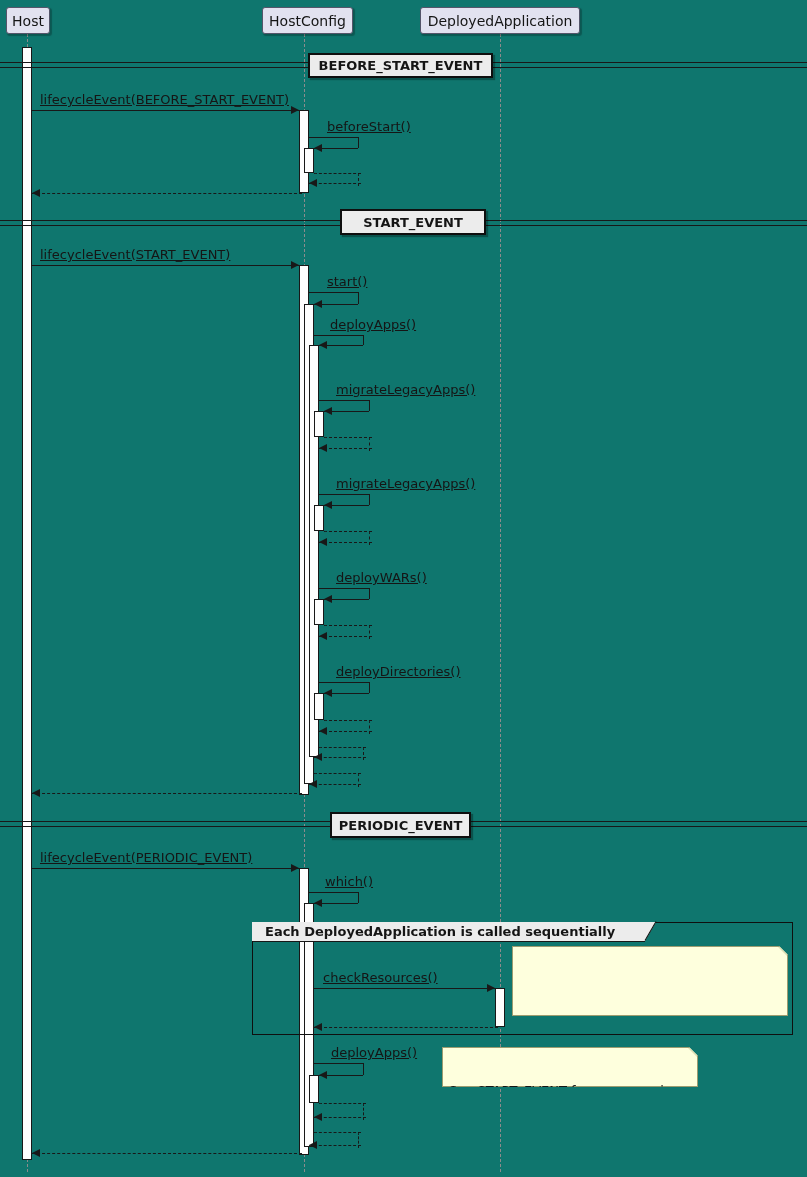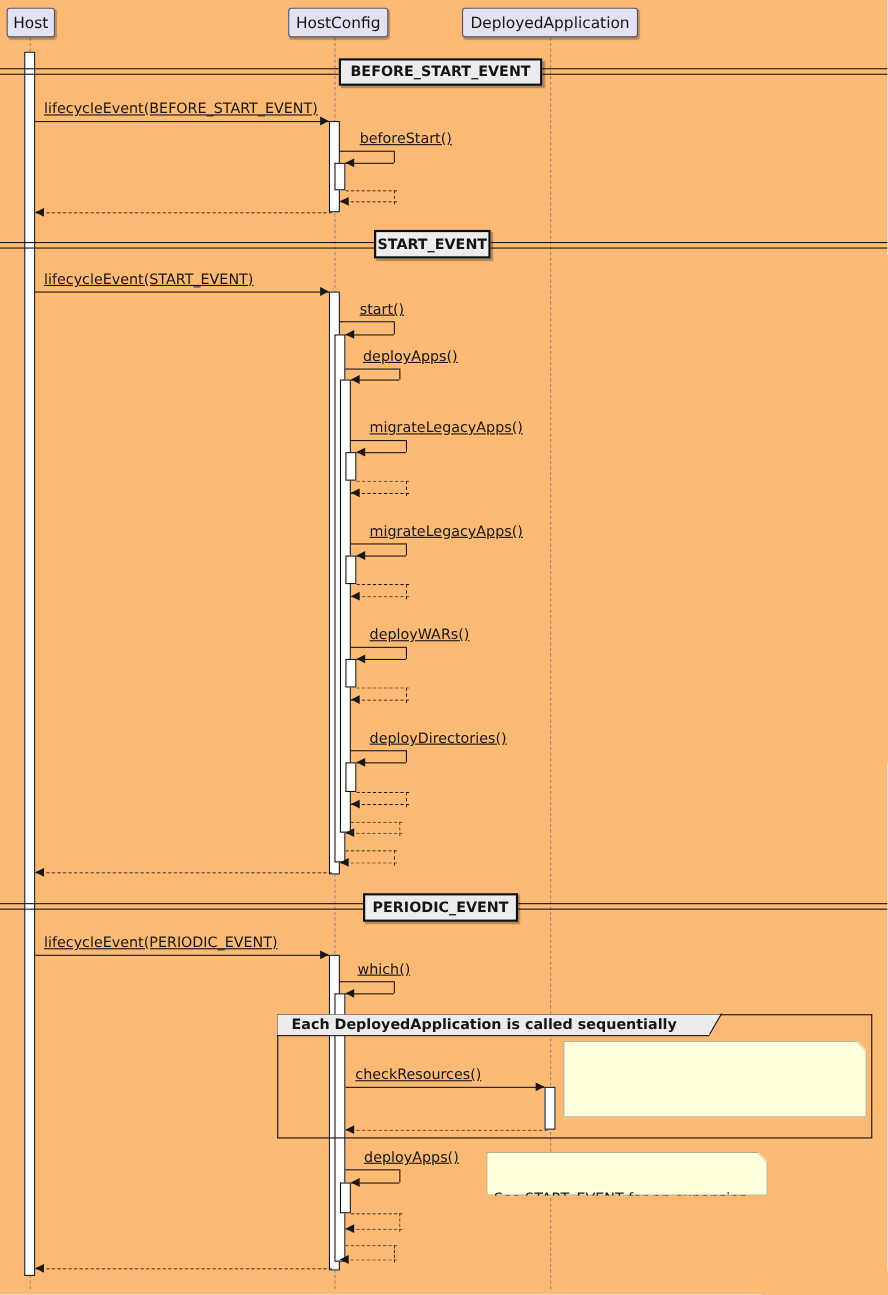--- a/index.html
+++ b/index.html
@@ -1,16 +1,16 @@
 <!DOCTYPE html>
 <html style="--line: #181818; --lifeline: #8c8c8c; --participant-fill: #e2e2f0; --participant-border: #55556a; --divider-fill: #ececec; --activation-fill: #fefefe; --note-fill: #feffdd; --note-border: #9c9c70;"><head>
 <meta charset="utf-8">
 <style>
   html,body{margin:0;padding:0;background:#fff;}
-  #canvas{position:relative;width:807px;height:1177px;background:#fdba74;overflow:hidden;
+  #canvas{position:relative;width:807px;height:1177px;background:#0f766e;overflow:hidden;
           font-family:"DejaVu Sans","Liberation Sans",sans-serif;color:#151515;}
   
   .ll{position:absolute;top:34px;height:1138px;width:0;border-left:1px dashed var(--lifeline,#8c8c8c);z-index:1;}
   
   .divlines{position:absolute;left:0;width:807px;height:4px;border-top:1px solid var(--line,#181818);
             border-bottom:1px solid var(--line,#181818);z-index:4;}
   
   .bar{position:absolute;width:10px;box-sizing:border-box;background:var(--activation-fill,#fefefe);
        border:1px solid var(--line,#181818);z-index:3;}
   
@@ -65,21 +65,21 @@
   </div>
   <div class="pbox" style="left:420px;width:160px">
     <span>DeployedApplication</span>
   </div>
 
   <div class="divlines" style="top:62px"></div>
   <div class="divbox" style="left:308px;top:53px;width:185px;height:25px">
     <span>BEFORE_START_EVENT</span>
   </div>
   <div class="divlines" style="top:220px"></div>
-  <div class="divbox" style="left:340px;top:209px;width:106px;height:26px">
+  <div class="divbox" style="left:340px;top:209px;width:146px;height:26px">
     <span>START_EVENT</span>
   </div>
   <div class="divlines" style="top:821px"></div>
   <div class="divbox" style="left:330px;top:812px;width:141px;height:26px">
     <span>PERIODIC_EVENT</span>
   </div>
 
   <div class="bar" style="left:22px;top:47px;height:1113px"></div>
   <div class="bar" style="left:299px;top:110px;height:83px"></div>
   <div class="bar" style="left:304px;top:148px;height:25px"></div>

